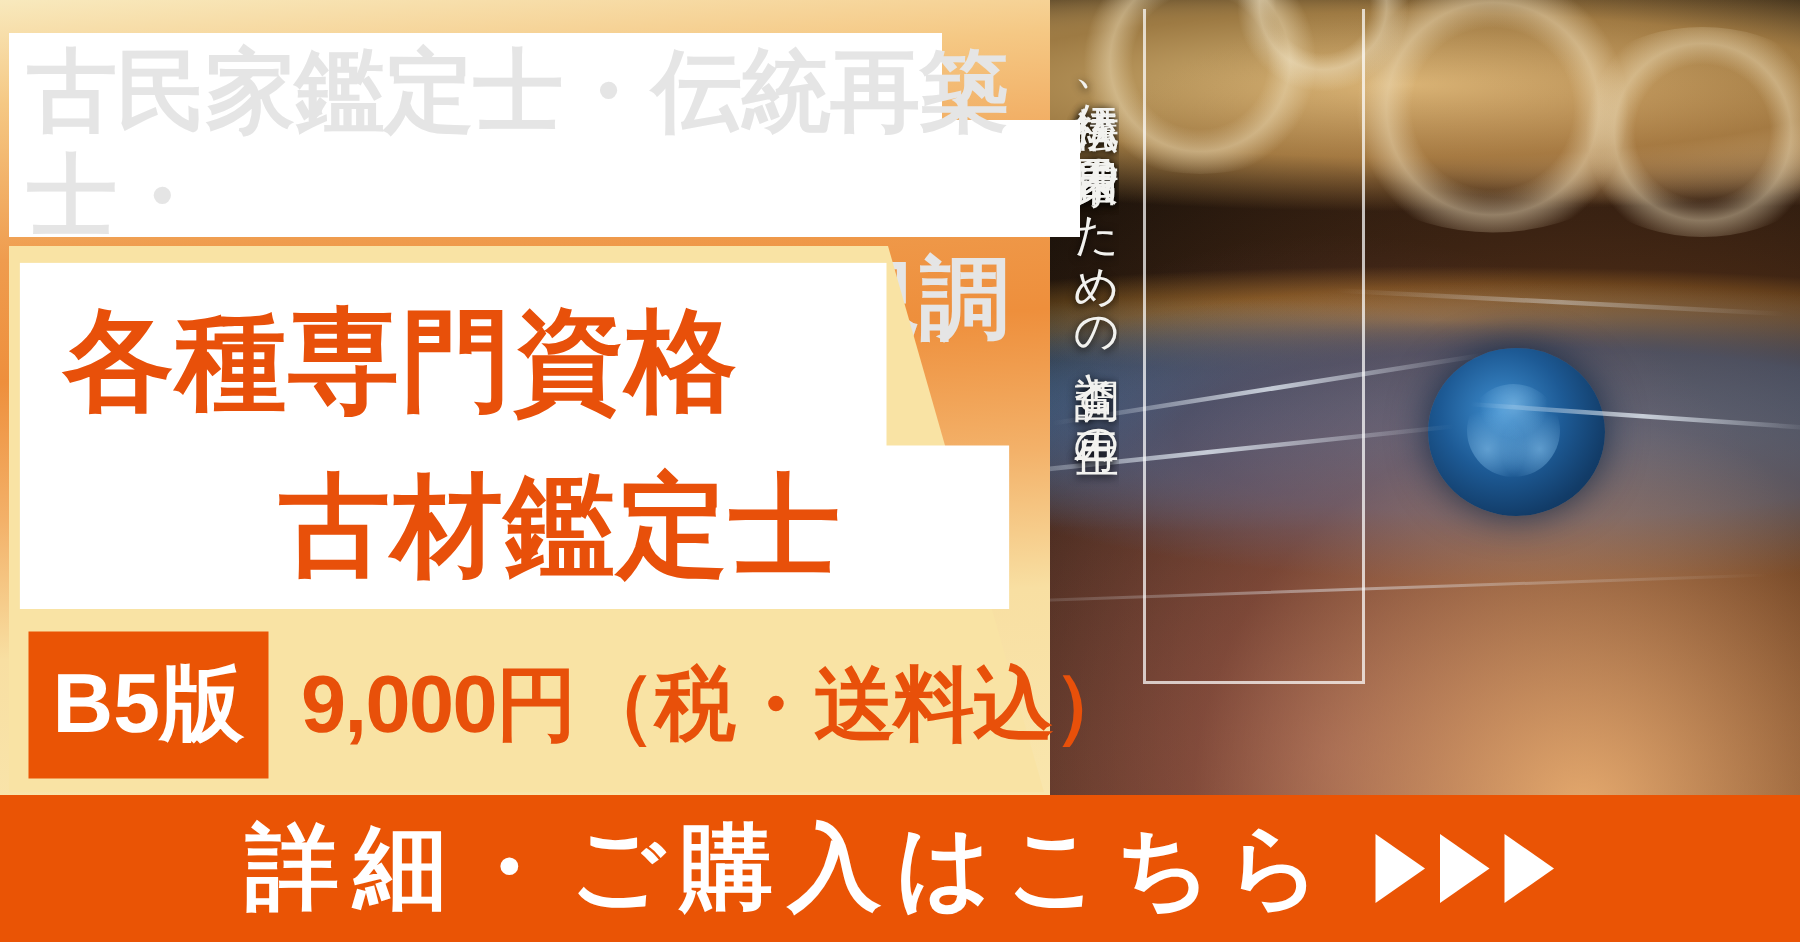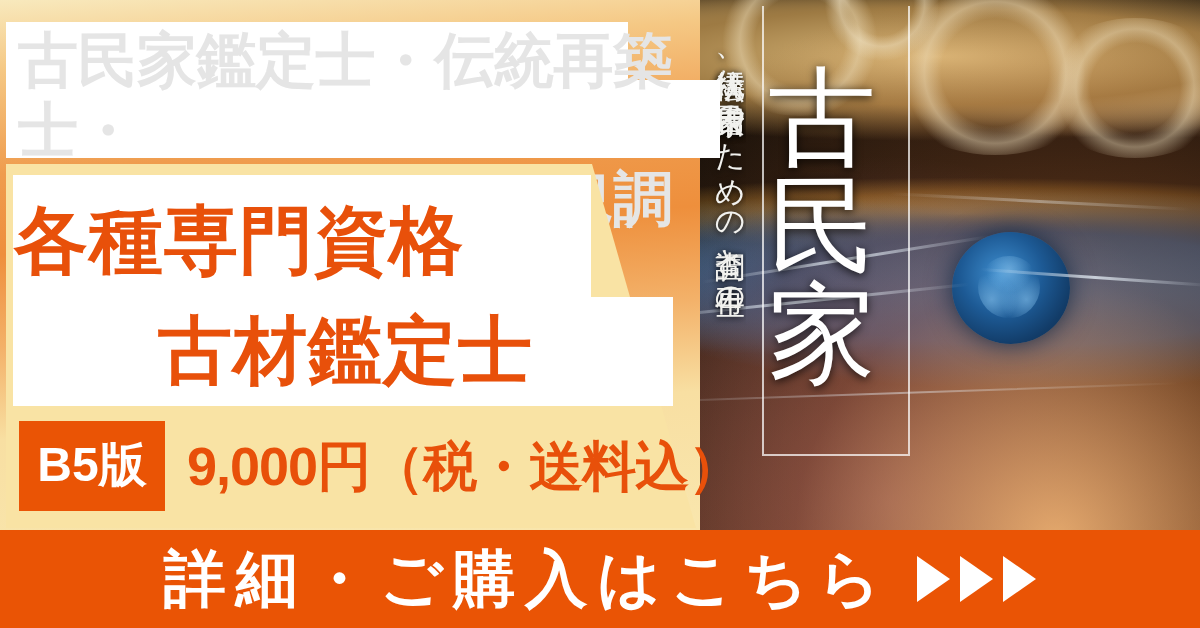--- a/index.html
+++ b/index.html
@@ -134,35 +134,35 @@
     background:#f9e3a4;
     clip-path:polygon(0 0, 586px 0, 690px 364px, 0 364px);
   }
   
   #panel-white-inner{
     position:absolute; left:13px; top:175px; width:660px; height:231px;
     background:#ffffff;
     clip-path:polygon(0 0, 578px 0, 578px 122px, 660px 122px, 660px 231px, 0 231px);
   }
   #headline{
-    position:absolute; left:6px; top:186px; width:650px;
+    position:absolute; left:34px; top:186px; width:650px;
     font-size:74px; font-weight:700; line-height:1.48;
     color:#e8500a; letter-spacing:1px;
   }
   #headline .l1{ display:block; text-align:left; padding-left:8px; }
   #headline .l2{ display:block; text-align:left; padding-left:152px; }
 
   
   #price-row{
     position:absolute; left:19px; top:421px;
     display:flex; align-items:center; gap:22px;
   }
   #badge-format{
     background:#ea5405; color:#ffffff;
-    font-size:48px; font-weight:700; line-height:1;
+    font-size:56px; font-weight:700; line-height:1;
     padding:20px 16px 22px; letter-spacing:0;
     min-width:146px; text-align:center;
   }
   #price-text{
     color:#e8500a; font-size:54px; font-weight:700; line-height:1;
     letter-spacing:-1px; white-space:nowrap;
   }
 
   
   #cta-bar{
@@ -194,21 +194,20 @@
   <div class="swirl s4"></div>
   <div class="medallion"></div>
   <div class="crest c1"></div>
   <div class="crest c2"></div>
   <div class="crest c3"></div>
   <div class="crest c4"></div>
   <div class="crest c5"></div>
 
   <div id="cover-subtitle">伝統構法、古民家活用のための調査と再生の</div>
   <div id="cover-title-frame"></div>
-  <div id="cover-title">古民家</div>
 
   <div id="left-wash"></div>
 
   <div id="panel-quals"></div>
   <div id="quals-text">古民家鑑定士・伝統再築士・
 古材鑑定士・伝木状況調査技術者</div>
 
   <div id="panel-cream"></div>
   <div id="panel-white-inner"></div>
 

